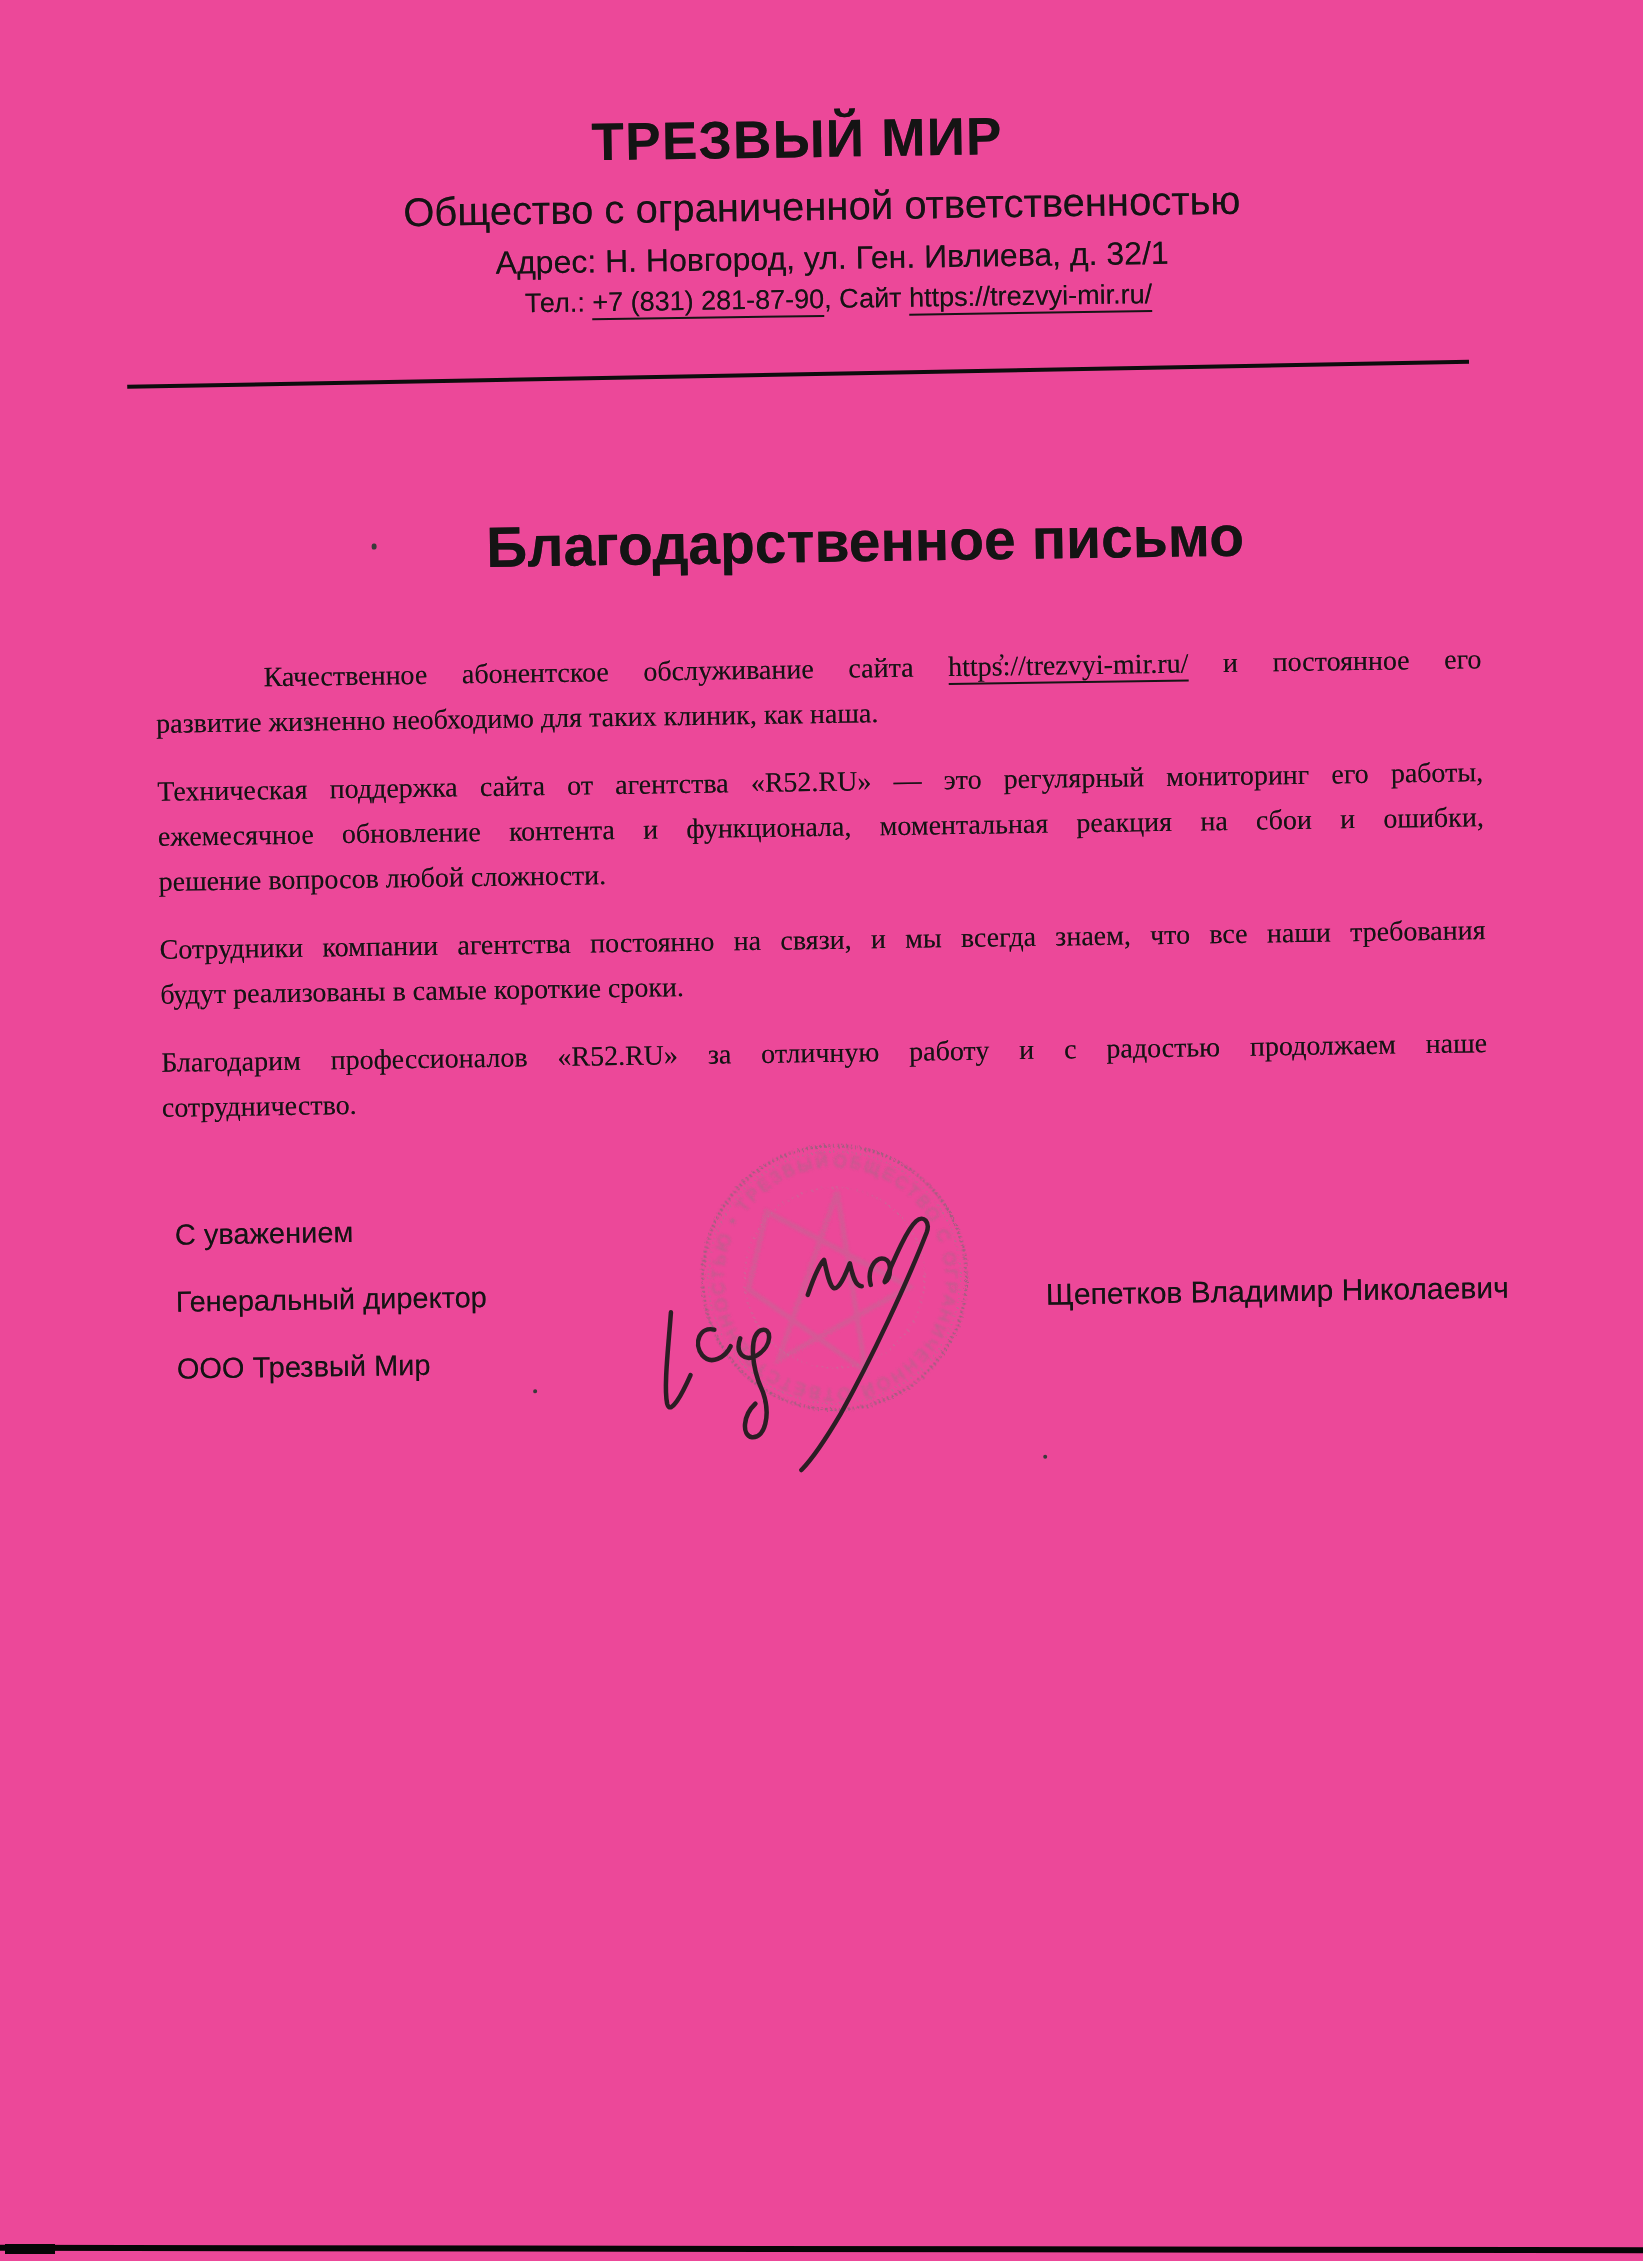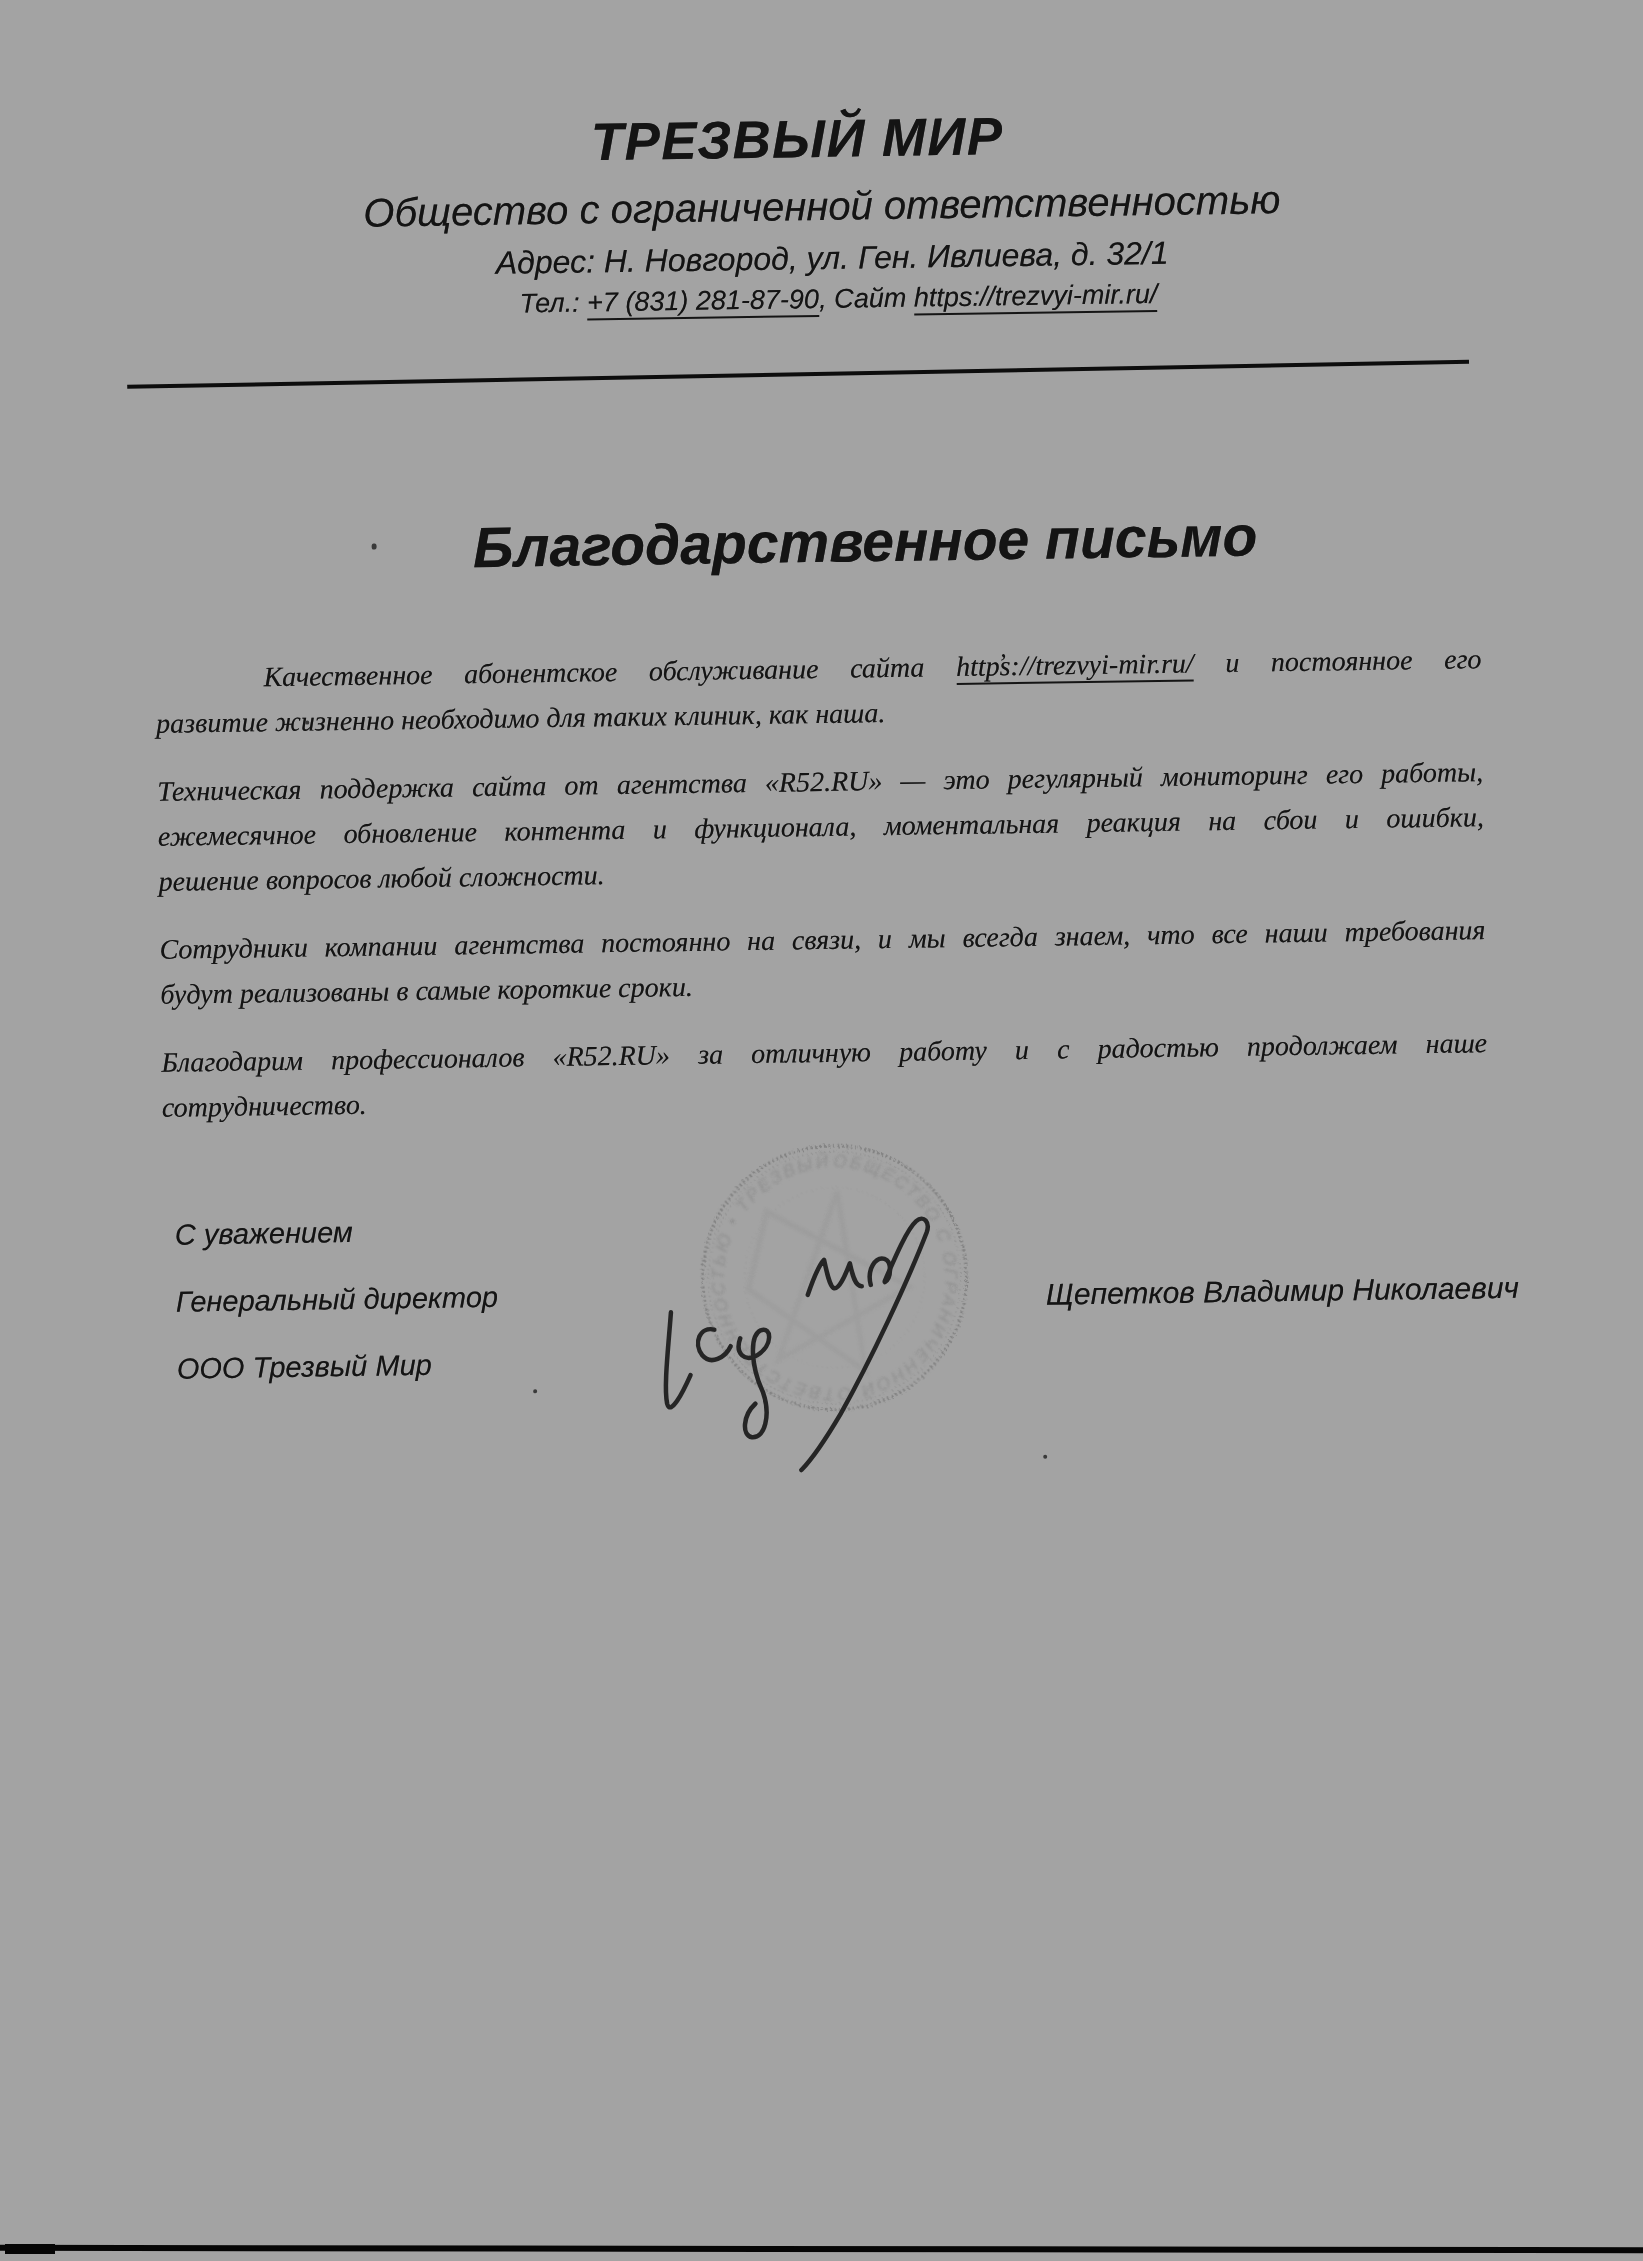--- a/index.html
+++ b/index.html
@@ -1,20 +1,19 @@
 <!DOCTYPE html>
 <html style="font-size:10.3px"><head>
 <meta charset="utf-8">
 <style>
   html,body{margin:0;padding:0;background:#e8e8e8;}
   .page{
-    position:relative; width:1643px; height:2261px; background:#a3a3a3;
+    position:relative; width:1643px; height:2261px; background:#ec4899;
     overflow:hidden; color:#141414;
     font-family:"Liberation Serif", serif;
-    font-style:italic;
   }
   .rot{ position:absolute; inset:0; transform:rotate(-0.85deg); transform-origin:822px 838px; }
 
   
   .hdr{ position:absolute; width:100%; text-align:center; white-space:nowrap;
         font-family:"Liberation Sans", sans-serif; text-shadow:0 0 0.6px rgba(0,0,0,.55); }
   .company-name{ top:108px; left:-14px; font-size:53px; font-weight:700; letter-spacing:1.3px; }
   .company-type{ top:184px; left:9.7px;  font-size:40px; }
   .addr-line   { top:240px; left:19.3px;  font-size:32px; }
   .tel-line    { top:284px; left:25px;  font-size:27px; }

